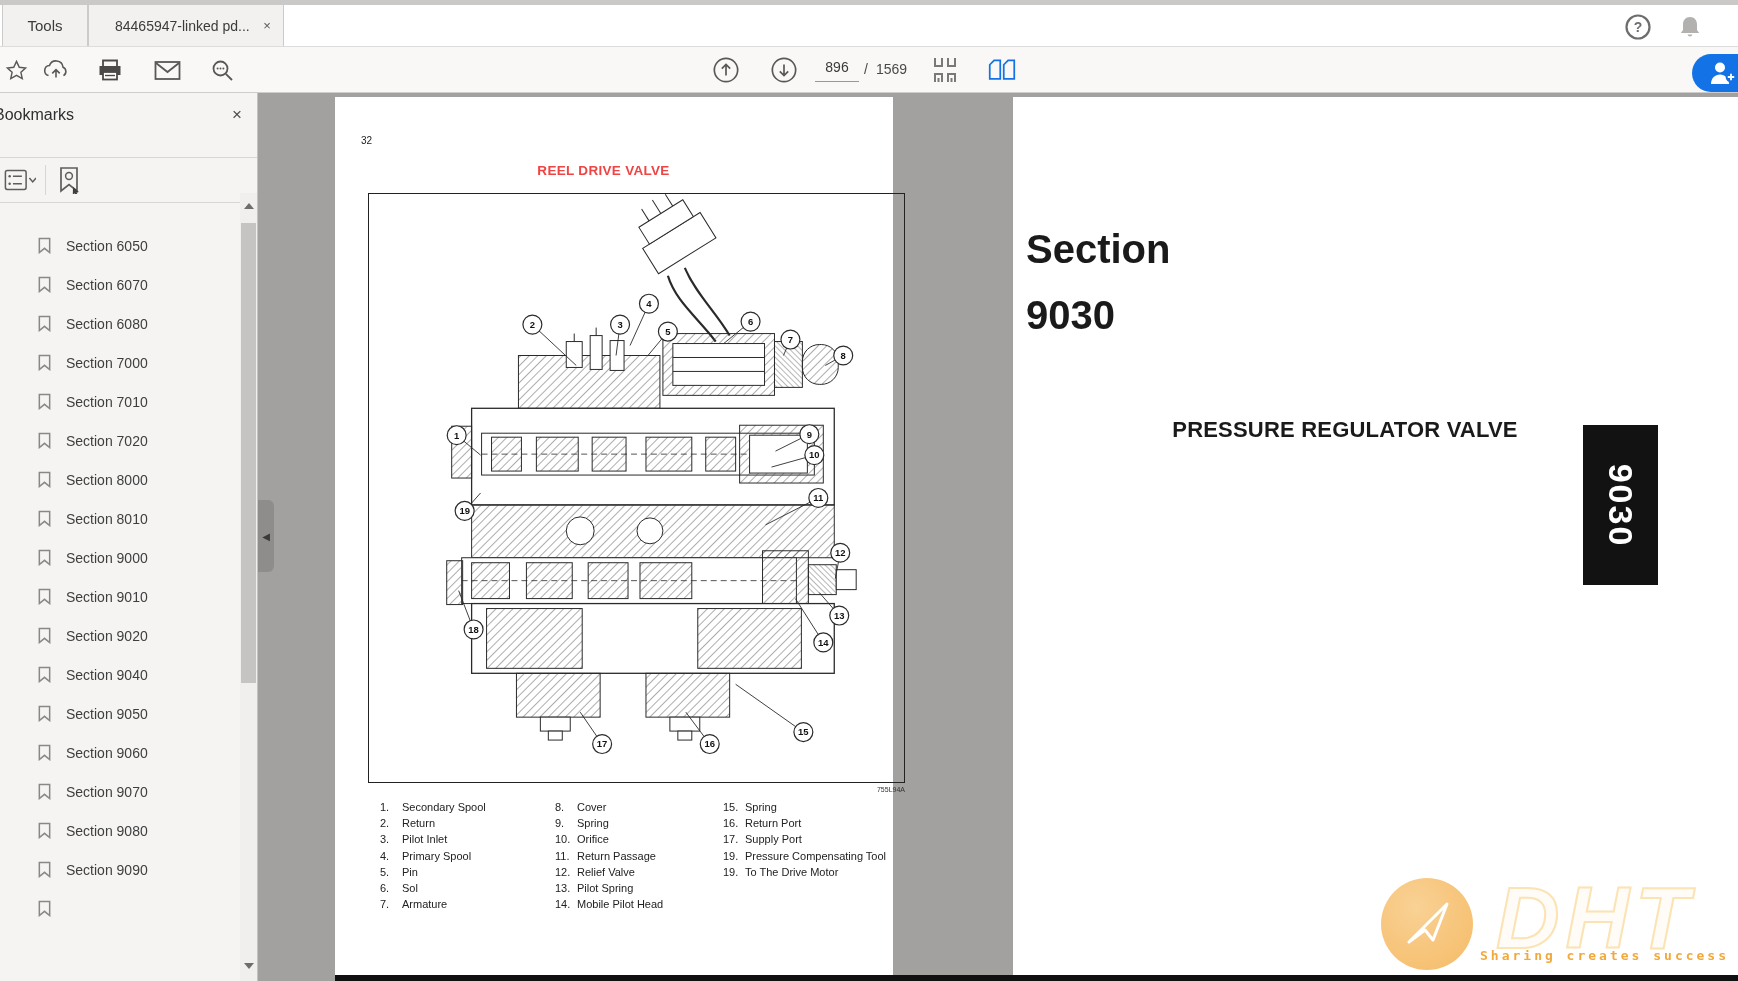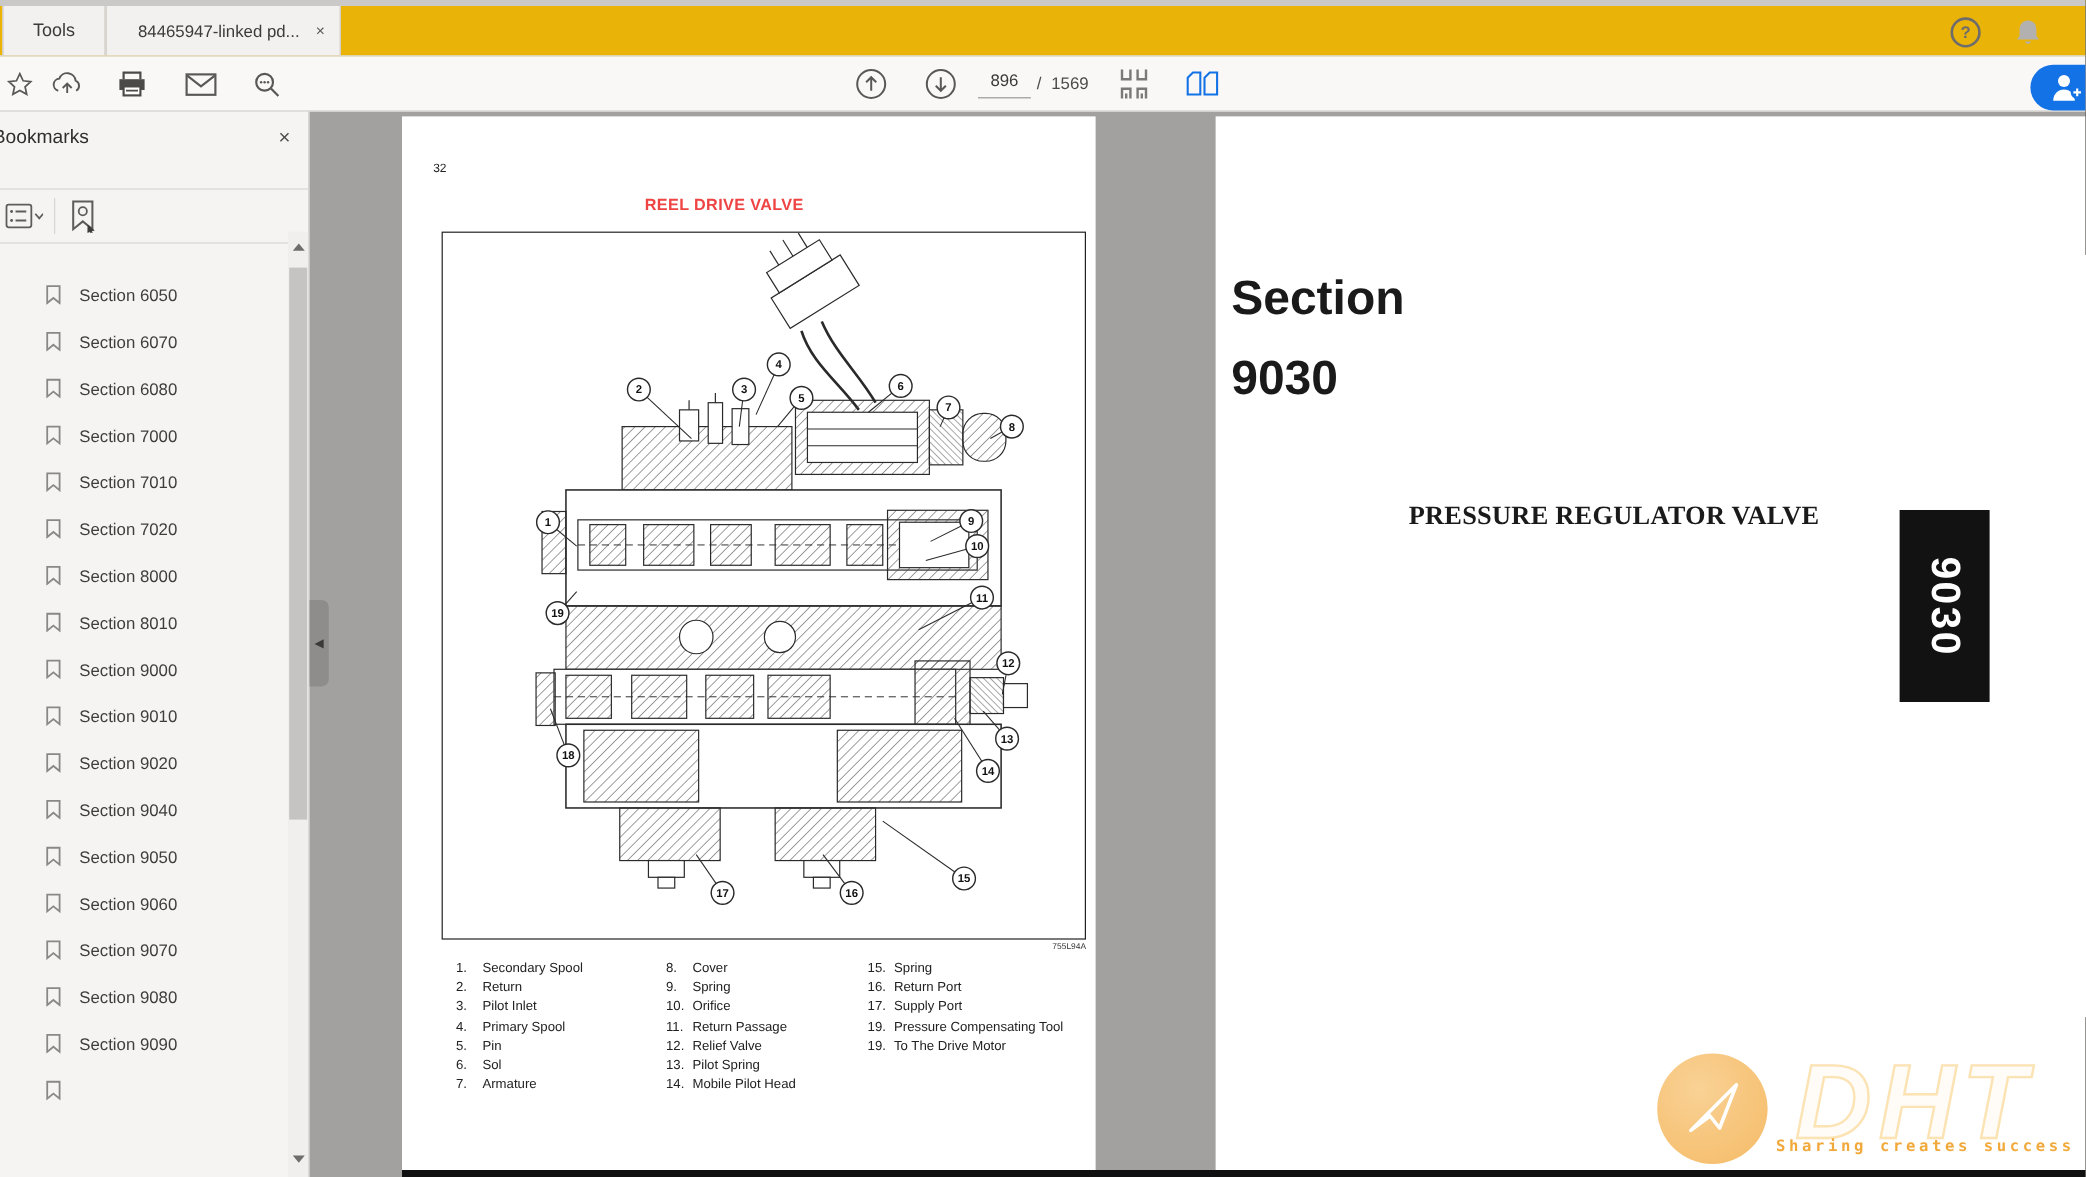--- a/index.html
+++ b/index.html
@@ -1,19 +1,19 @@
 <!DOCTYPE html>
 <html><head>
 <meta charset="utf-8">
 <style>
   html,body{margin:0;padding:0;background:#555;}
   .app{position:relative;width:1738px;height:981px;overflow:hidden;background:#a3a19f;
        font-family:"Liberation Sans",sans-serif;-webkit-font-smoothing:antialiased;}
   
-  .tabbar{position:absolute;left:0;top:0;width:1738px;height:47px;background:#eab308;
+  .tabbar{position:absolute;left:0;top:0;width:1738px;height:47px;background:#ffffff;
           border-top:5px solid #cbc9c7;box-sizing:border-box;border-bottom:1px solid #dedcda;}
   .tab{position:absolute;top:0;bottom:0;display:flex;align-items:center;justify-content:center;
        background:#f3f1ef;border-left:1px solid #cdcbc9;border-right:1px solid #cdcbc9;
        font-size:15px;color:#3b3b3b;cursor:default;}
   .tab.tools{left:2px;width:84px;}
   .tab.doc{left:88px;width:196px;justify-content:flex-start;padding-left:26px;box-sizing:border-box;font-size:14px;}
   .tab-close{position:absolute;right:9px;top:14px;width:14px;height:14px;font-size:13px;line-height:14px;
              text-align:center;color:#5a5856;}
   .topright-ic{position:absolute;top:8px;}
   
@@ -46,38 +46,38 @@
   .sb-thumb{position:absolute;left:1px;top:30px;width:15px;height:460px;background:#c6c4c2;}
   .sb-arrow{position:absolute;left:4px;width:0;height:0;border-left:5px solid transparent;border-right:5px solid transparent;}
   .sb-arrow.up{top:10px;border-bottom:6px solid #6f6d6b;}
   .sb-arrow.down{top:770px;border-top:6px solid #6f6d6b;}
   
   .handle{position:absolute;left:258px;top:500px;width:16px;height:72px;background:#8f8d8b;
           border-radius:0 6px 6px 0;display:flex;align-items:center;justify-content:center;
           color:#3c3a38;font-size:10px;}
   
   .page{position:absolute;top:97px;height:878px;background:#ffffff;}
-  .page-left{left:335px;width:558px;padding-left:20px;}
+  .page-left{left:335px;width:558px;}
   .page-right{left:1013px;width:725px;}
   .pagebottom{position:absolute;left:335px;top:975px;width:1403px;height:6px;background:#101010;}
   
   .pg-num{position:absolute;left:26px;top:38px;font-size:10px;color:#222;}
   .fig-title{position:absolute;left:0;top:66px;width:537px;text-align:center;font-size:13.5px;
              font-weight:bold;color:#ef4444;letter-spacing:.3px;}
   .fig-box{position:absolute;left:33px;top:96px;width:537px;height:590px;border:1px solid #222;box-sizing:border-box;}
   .fig-code{position:absolute;left:430px;top:689px;width:140px;text-align:right;font-size:7px;color:#333;}
   .parts{position:absolute;top:702px;font-size:11px;color:#222;}
   .parts .part-row{display:flex;height:16.2px;align-items:center;}
   .parts .pn{width:22px;}
   .parts.c1{left:45px;} .parts.c2{left:220px;} .parts.c3{left:388px;}
   
   .sec-line{position:absolute;left:13px;width:634px;font-weight:bold;color:#1a1a1a;font-size:40px;}
   .sec1{top:130px;} .sec2{top:196px;}
   .sec-sub{position:absolute;left:0;top:320px;width:664px;text-align:center;font-weight:bold;
-           font-size:22px;color:#1a1a1a;letter-spacing:.2px;font-family:Liberation Serif, serif;}
+           font-size:22px;color:#1a1a1a;letter-spacing:.2px;}
   .side-tab{position:absolute;left:570px;top:328px;width:75px;height:160px;background:#121212;
             display:flex;align-items:center;justify-content:center;}
   .side-tab span{transform:rotate(90deg);color:#fff;font-size:34px;font-weight:bold;letter-spacing:2px;white-space:nowrap;}
   
   .wm-circle{position:absolute;left:368px;top:781px;width:92px;height:92px;border-radius:50%;
              background:radial-gradient(circle at 38% 32%,#f9d090,#f5b75e);opacity:.95;}
   .wm-brand{position:absolute;left:483px;top:770px;font-size:88px;font-style:italic;font-weight:bold;
             letter-spacing:6px;color:rgba(255,249,240,.55);-webkit-text-stroke:2px #fbe3b4;white-space:nowrap;}
   .wm-tag{position:absolute;left:467px;top:851px;font-family:"DejaVu Sans Mono",monospace;font-weight:bold;
           font-size:13px;letter-spacing:3px;color:#f2a93c;white-space:nowrap;}

